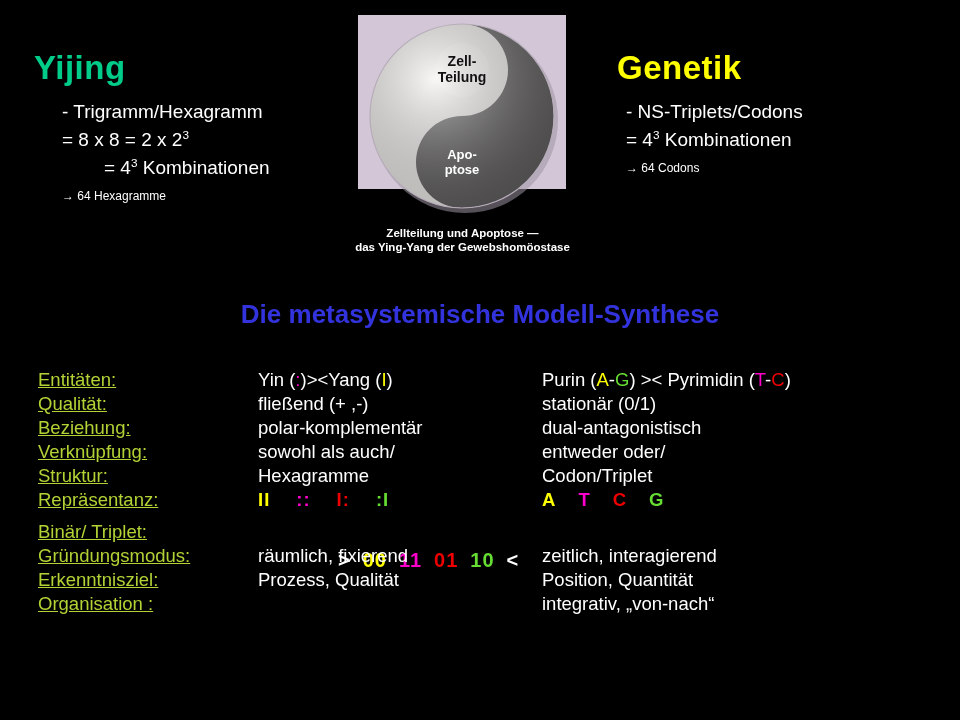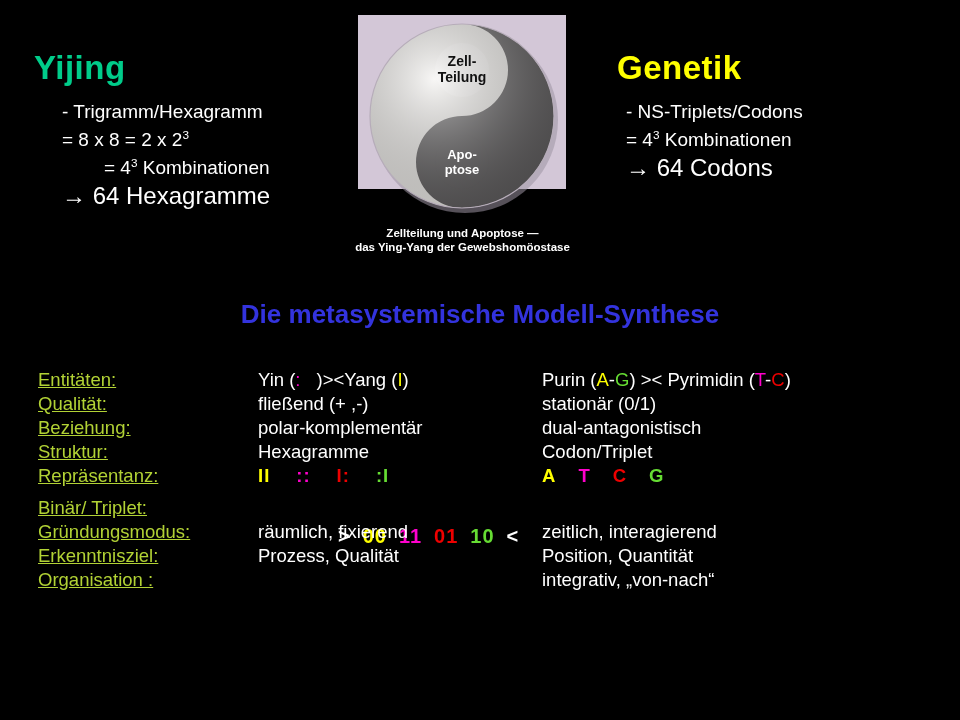--- a/index.html
+++ b/index.html
@@ -34,21 +34,21 @@
     line-height: 28px;
     white-space: nowrap;
     color: #ffffff;
   }
   #yijing-lines { left: 44px; top: 98px; margin-left: 18px; }
   #genetik-lines { left: 626px; top: 98px; }
 
   .bullet-line { display: block; }
   .ind-1 { padding-left: 42px; }
   sup { font-size: 0.62em; vertical-align: super; line-height: 0; }
-  .arrow { font-size: 24px; }
+  .arrow { font-size: 12px; }
 
   
   #yinyang-figure {
     position: absolute;
     left: 358px;
     top: 15px;
     width: 208px;
     height: 174px;
     background: #d3c7d7;
   }
@@ -193,34 +193,39 @@
     <span>Zellteilung und Apoptose —</span>
     <span>das Ying-Yang der Gewebshomöostase</span>
   </div>
 
   <div id="section-title">Die metasystemische Modell-Synthese</div>
 
   <div id="compare-table">
 
     <div class="trow">
       <span class="cell cell-label">Entitäten:</span>
-      <span class="cell cell-mid"><span style="color: rgb(255, 255, 255);">Yin (</span><span style="color: rgb(255, 0, 204);">:</span><span style="color: rgb(255, 255, 255); margin-left: 16px;">)&gt;&lt;Yang (</span><span style="color: rgb(255, 255, 0);">I</span><span style="color: rgb(255, 255, 255);">)</span></span>
+      <span class="cell cell-mid"><span style="color: rgb(255, 255, 255);">Yin (</span><span style="color: rgb(255, 0, 204);">:</span><span style="color: rgb(255, 255, 255);">)&gt;&lt;Yang (</span><span style="color: rgb(255, 255, 0);">I</span><span style="color: rgb(255, 255, 255);">)</span></span>
       <span class="cell cell-right"><span style="color: rgb(255, 255, 255);">Purin (</span><span style="color: rgb(255, 255, 0);">A</span><span style="color: rgb(255, 255, 255);">-</span><span style="color: rgb(102, 221, 51);">G</span><span style="color: rgb(255, 255, 255);">) &gt;&lt; Pyrimidin (</span><span style="color: rgb(255, 0, 204);">T</span><span style="color: rgb(255, 255, 255);">-</span><span style="color: rgb(238, 0, 0);">C</span><span style="color: rgb(255, 255, 255);">)</span></span>
     </div>
     <div class="trow">
       <span class="cell cell-label">Qualität:</span>
       <span class="cell cell-mid"><span style="color: rgb(255, 255, 255);">fließend (+ ,-)</span></span>
       <span class="cell cell-right"><span style="color: rgb(255, 255, 255);">stationär (0/1)</span></span>
     </div>
     <div class="trow">
       <span class="cell cell-label">Beziehung:</span>
       <span class="cell cell-mid"><span style="color: rgb(255, 255, 255);">polar-komplementär</span></span>
       <span class="cell cell-right"><span style="color: rgb(255, 255, 255);">dual-antagonistisch</span></span>
     </div>
     <div class="trow">
+      <span class="cell cell-label">Verknüpfung:</span>
+      <span class="cell cell-mid"><span style="color: rgb(255, 255, 255);">sowohl als auch/</span></span>
+      <span class="cell cell-right"><span style="color: rgb(255, 255, 255);">entweder oder/</span></span>
+    </div>
+    <div class="trow">
       <span class="cell cell-label">Struktur:</span>
       <span class="cell cell-mid"><span style="color: rgb(255, 255, 255);">Hexagramme</span></span>
       <span class="cell cell-right"><span style="color: rgb(255, 255, 255);">Codon/Triplet</span></span>
     </div>
 
     <div class="trow">
       <span class="cell cell-label">Repräsentanz:</span>
       <span class="cell cell-mid sym"><span style="color: rgb(255, 255, 0);">II</span><span class="sym-gap"></span><span style="color: rgb(255, 0, 204);">::</span><span class="sym-gap"></span><span style="color: rgb(238, 0, 0);">I:</span><span class="sym-gap"></span><span style="color: rgb(102, 221, 51);">:I</span></span>
       <span class="cell cell-right sym"><span style="color: rgb(255, 255, 0);">A</span><span class="atcg-gap"></span><span style="color: rgb(255, 0, 204);">T</span><span class="atcg-gap"></span><span style="color: rgb(238, 0, 0);">C</span><span class="atcg-gap"></span><span style="color: rgb(102, 221, 51);">G</span></span>
     </div>

